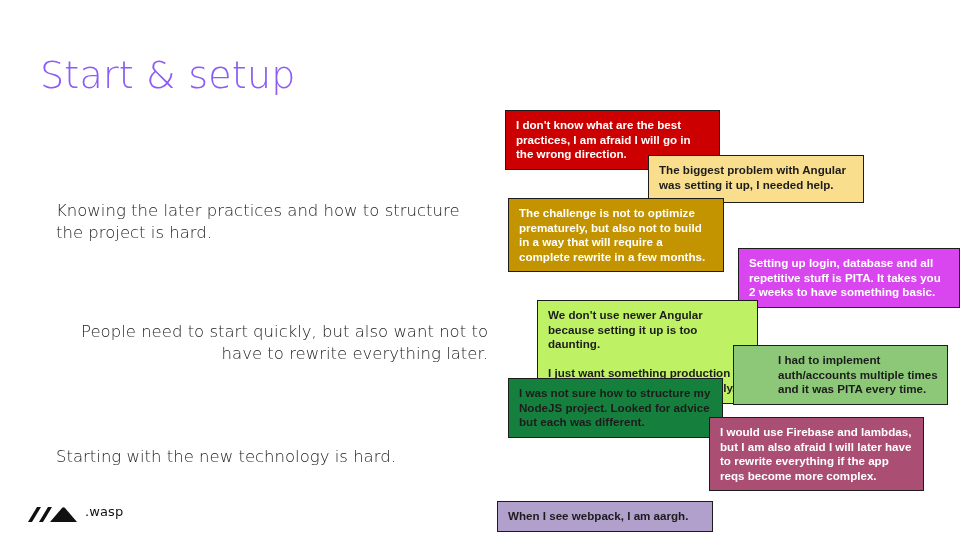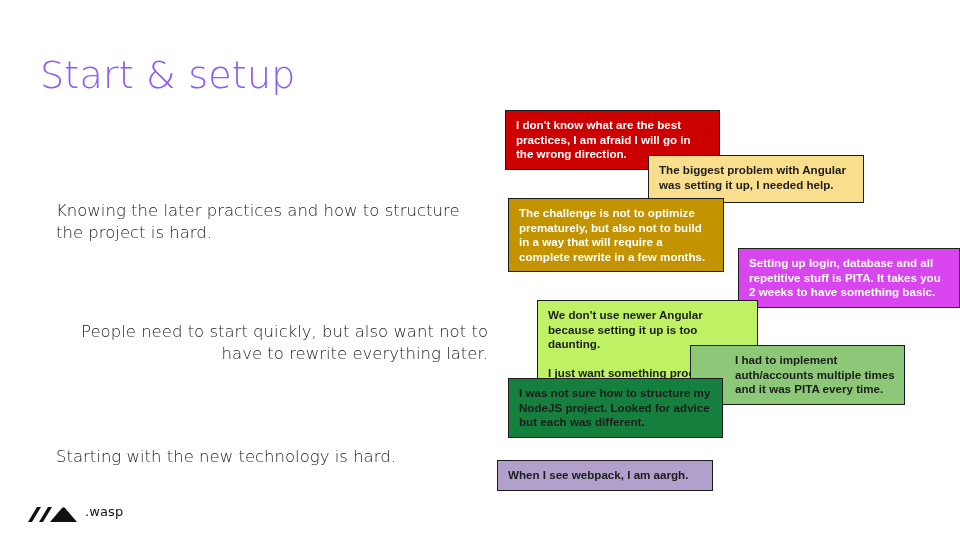--- a/index.html
+++ b/index.html
@@ -104,23 +104,24 @@
   <div class="bullet bullet-2">Starting with the new technology is hard.</div>
 
   <div class="notes">
       <div class="note" style="left: 505px; top: 110px; width: 215px; min-height: 58px; background: rgb(204, 0, 0); color: rgb(255, 255, 255); z-index: 1;">I don't know what are the best practices, I am afraid I will go in the wrong direction.</div>
       <div class="note" style="left: 616px; top: 155px; width: 216px; min-height: 48px; background: rgb(249, 222, 141); color: rgb(28, 28, 28); z-index: 2; margin-left: 32px;">The biggest problem with Angular was setting it up, I needed help.</div>
       <div class="note" style="left: 508px; top: 198px; width: 216px; min-height: 73px; background: rgb(195, 147, 0); color: rgb(255, 255, 255); z-index: 3;">The challenge is not to optimize prematurely, but also not to build in a way that will require a complete rewrite in a few months.</div>
       <div class="note" style="left: 698px; top: 248px; width: 222px; min-height: 57px; background: #d946ef; color: rgb(255, 255, 255); z-index: 4; margin-left: 40px;">Setting up login, database and all repetitive stuff is PITA. It takes you 2 weeks to have something basic.</div>
       <div class="note" style="left: 537px; top: 300px; width: 221px; min-height: 88px; background: #bef264; color: rgb(28, 28, 28); z-index: 5;">We don't use newer Angular because setting it up is too daunting.
 
 I just want something production ready that can be deployed easily.</div>
-      <div class="note" style="left: 690px; top: 345px; width: 215px; min-height: 54px; background: rgb(141, 200, 120); color: rgb(28, 28, 28); z-index: 6; padding-left: 44px;">I had to implement auth/accounts multiple times and it was PITA every time.</div>
+      <div class="note" style="left: 733px; top: 345px; width: 215px; min-height: 54px; background: rgb(141, 200, 120); color: rgb(28, 28, 28); z-index: 6; padding-left: 44px;">I had to implement auth/accounts multiple times and it was PITA every time.</div>
       <div class="note" style="left: 508px; top: 378px; width: 215px; min-height: 58px; background: #15803d; color: rgb(28, 28, 28); z-index: 7;">I was not sure how to structure my NodeJS project. Looked for advice but each was different.</div>
-      <div class="note" style="left: 497px; top: 460px; width: 216px; min-height: 30px; background: rgb(177, 159, 204); color: rgb(28, 28, 28); z-index: 9;">When I see webpack, I am aargh.</div>
+      <div class="note" style="left: 709px; top: 417px; width: 215px; min-height: 62px; background: rgb(170, 78, 115); color: rgb(255, 255, 255); z-index: 8;">I would use Firebase and lambdas, but I am also afraid I will later have to rewrite everything if the app reqs become more complex.</div>
+      <div class="note" style="left: 497px; top: 501px; width: 216px; min-height: 30px; background: rgb(177, 159, 204); color: rgb(28, 28, 28); z-index: 9;">When I see webpack, I am aargh.</div>
     </div>
 
   <div class="footer-logo">
     <span class="mark">
       <svg width="52" height="20" viewBox="0 0 52 20" xmlns="http://www.w3.org/2000/svg">
         <path d="M2 18 L11 3 L15 3 L6 18 Z" fill="#111111"></path>
         <path d="M13 18 L22 3 L26 3 L17 18 Z" fill="#111111"></path>
         <path d="M24 18 L36 4 Q37.5 2.6 39 4 L51 18 Z" fill="#111111"></path>
       </svg>
     </span>

